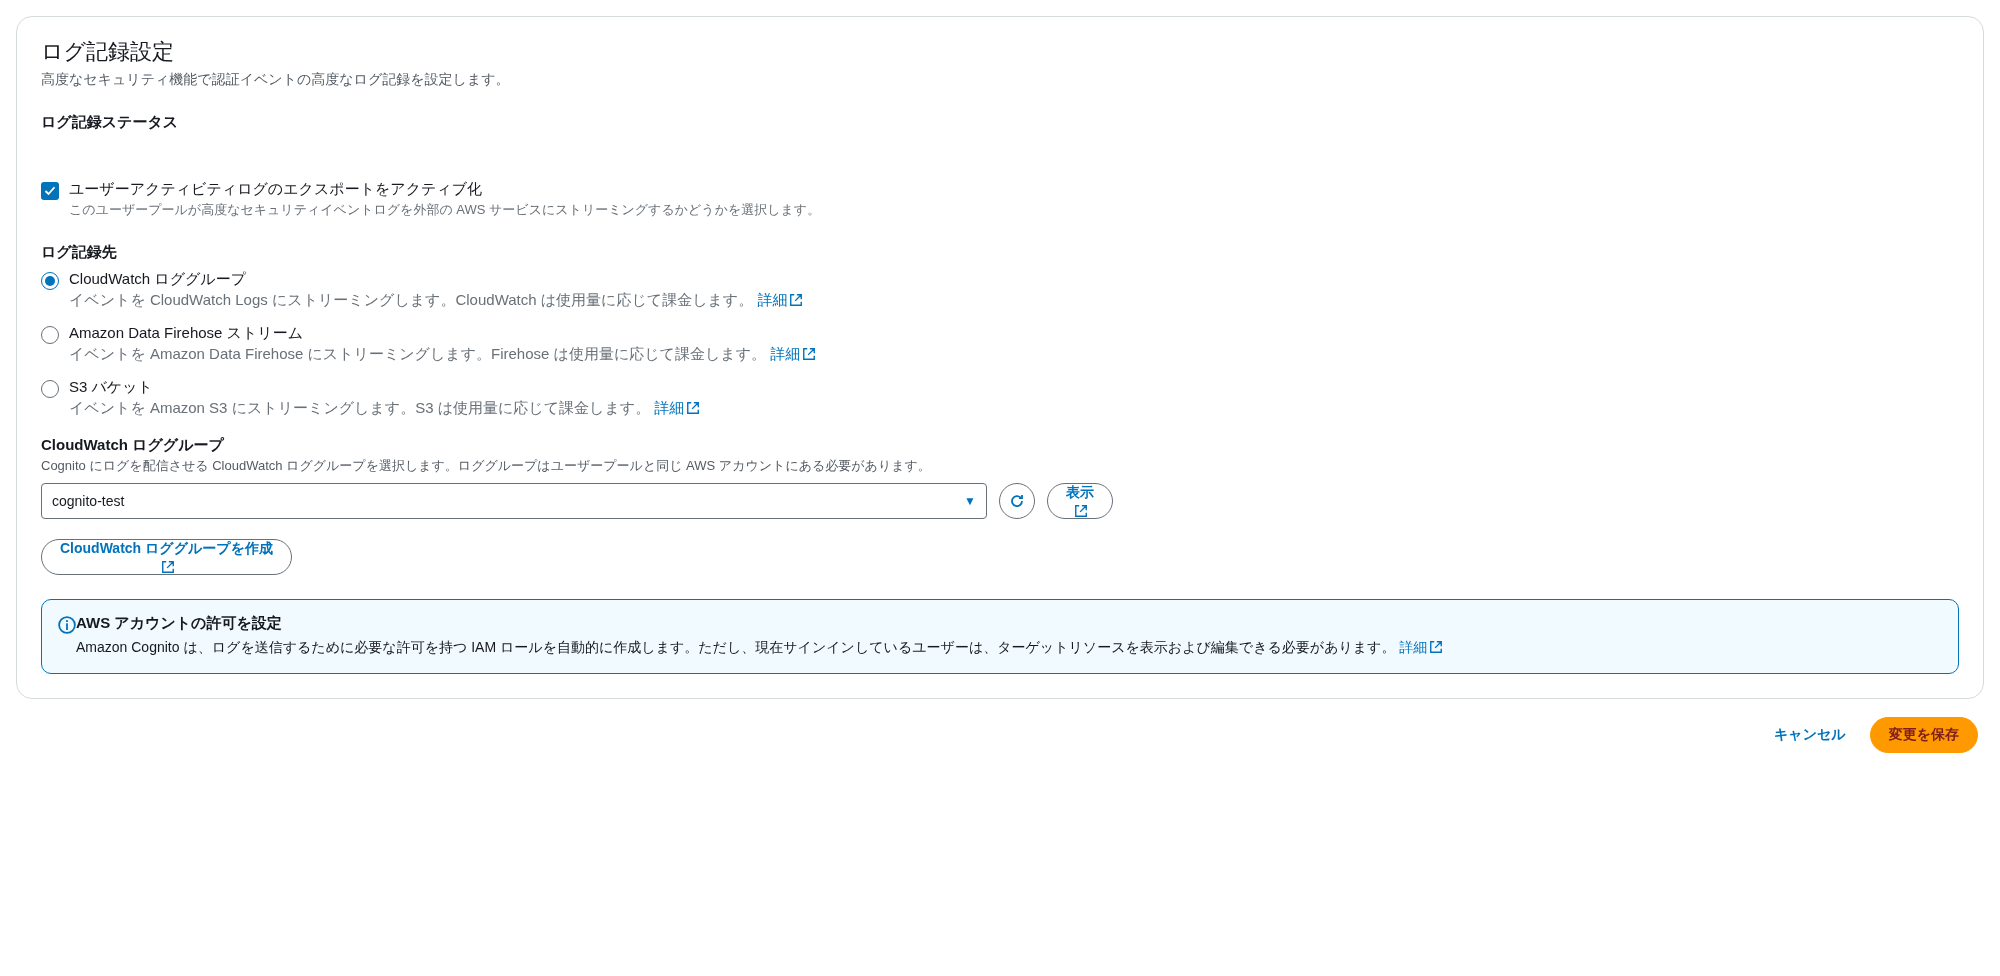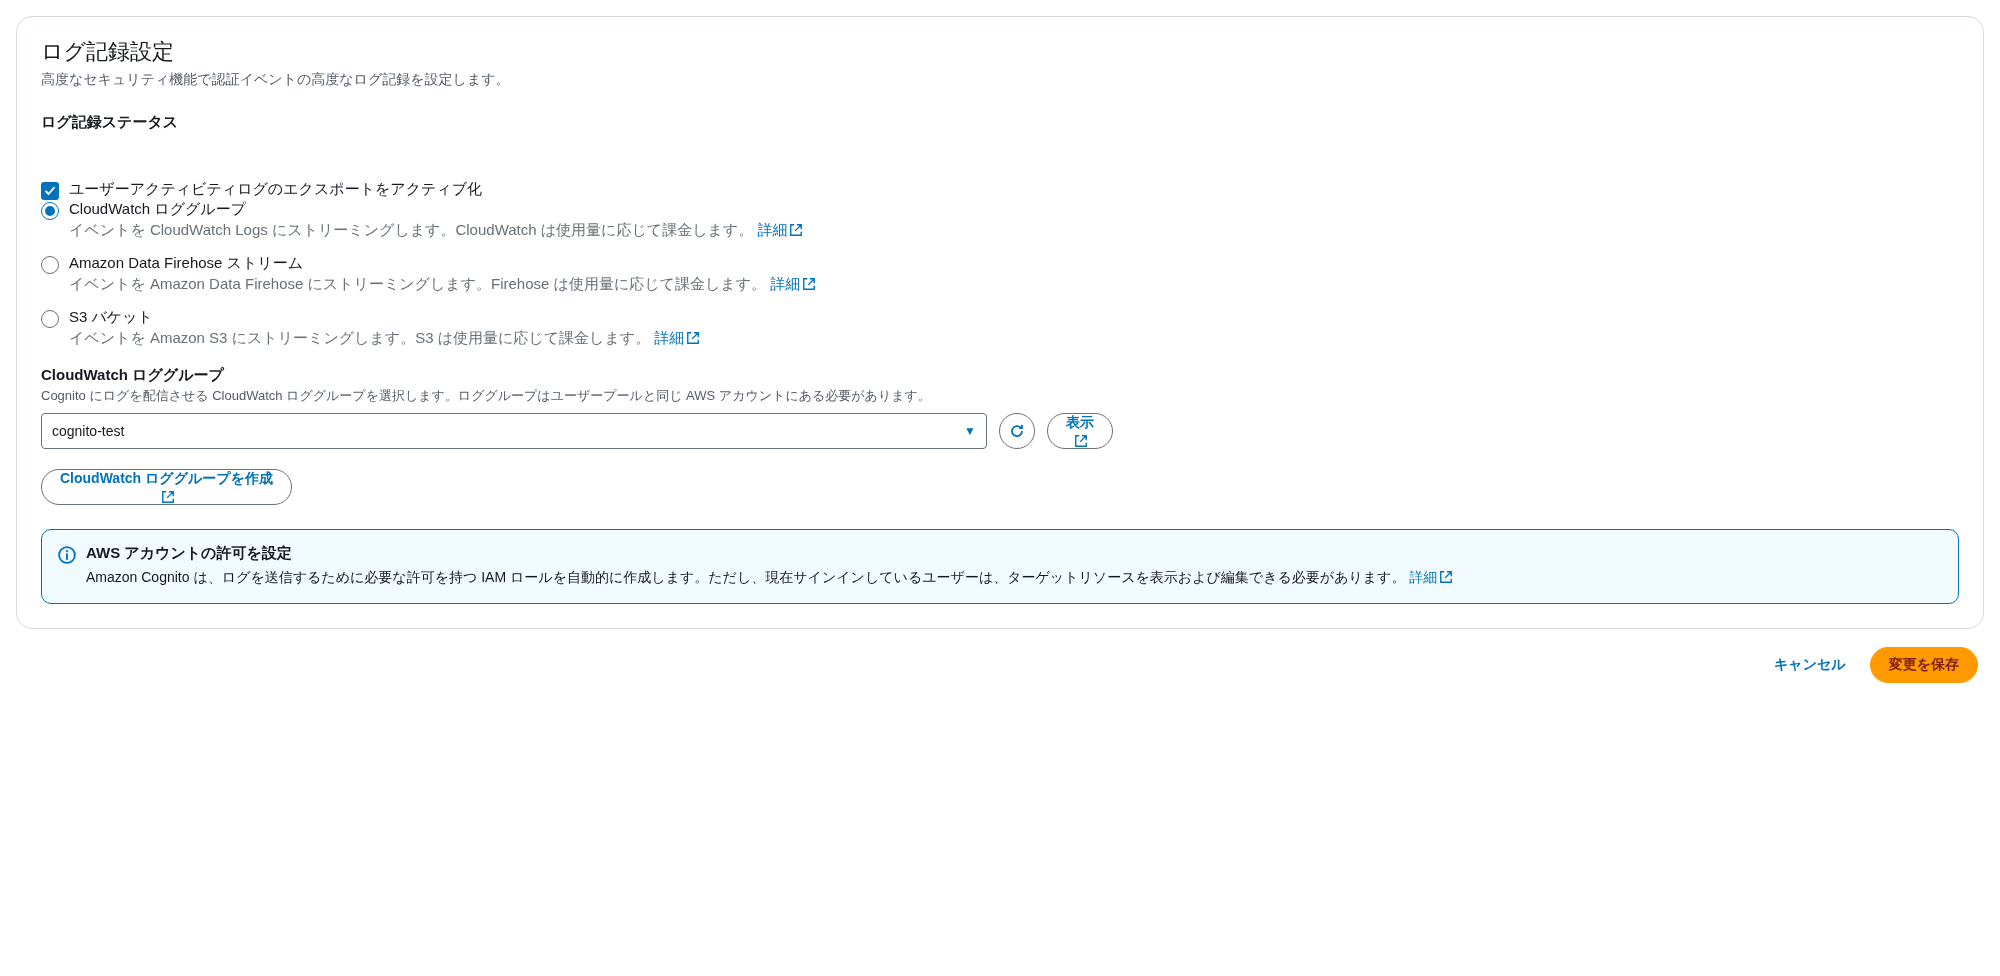--- a/index.html
+++ b/index.html
@@ -156,21 +156,21 @@
   .btn-link-external {
     margin-top: 20px;
   }
   .info-box {
     margin-top: 24px;
     border: 1px solid #0073bb;
     background: #f1faff;
     border-radius: 10px;
     padding: 14px 16px 16px 16px;
     display:flex;
-    gap:10px;
+    gap:0;
   }
   .info-icon {
     flex-shrink:0;
     width:18px;
     height:18px;
     color:#0073bb;
     margin-top:2px;
   }
   .info-icon svg{ width:18px; height:18px; }
   .info-title { font-weight:700; font-size:15px; }
@@ -212,24 +212,26 @@
   
   <div class="section-heading">ログ記録ステータス</div>
   <div class="checkbox-row">
     <div class="fake-checkbox">
       <svg viewBox="0 0 16 16">
           <path d="M2 8 L6 12 L14 3" fill="none" stroke="#fff" stroke-width="2.5"></path>
         </svg>
     </div>
     <div>
       <div class="chk-label">ユーザーアクティビティログのエクスポートをアクティブ化</div>
+      <div class="chk-desc">このユーザープールが高度なセキュリティイベントログを外部の AWS サービスにストリーミングするかどうかを選択します。</div>
     </div>
   </div>
 
   
+  <div class="section-heading">ログ記録先</div>
 
   <div class="radio-option">
     <div class="radio-dot selected"></div>
     <div>
       <div class="radio-label">CloudWatch ロググループ</div>
       <div class="radio-desc">
         <span>イベントを CloudWatch Logs にストリーミングします。CloudWatch は使用量に応じて課金します。</span>
         <a class="link"><span>詳細</span><span class="ext-icon"><svg viewBox="0 0 16 16">
                 <path d="M6 2 H2 V14 H14 V10 M9 2 H14 V7 M14 2 L7 9" fill="none" stroke="#0073bb" stroke-width="1.6"></path>
               </svg></span></a>

